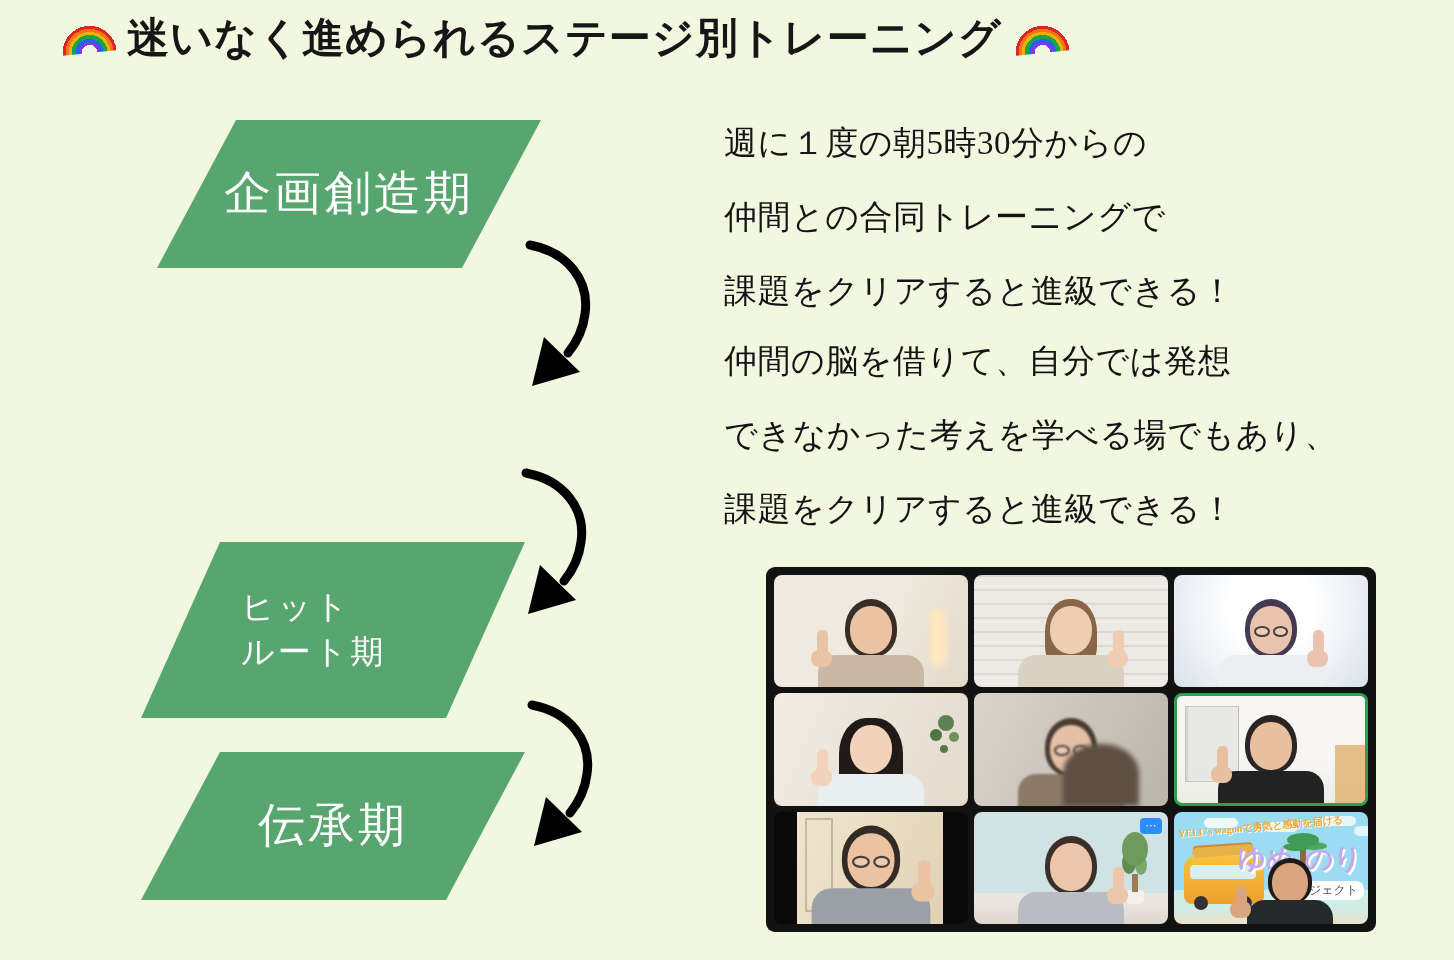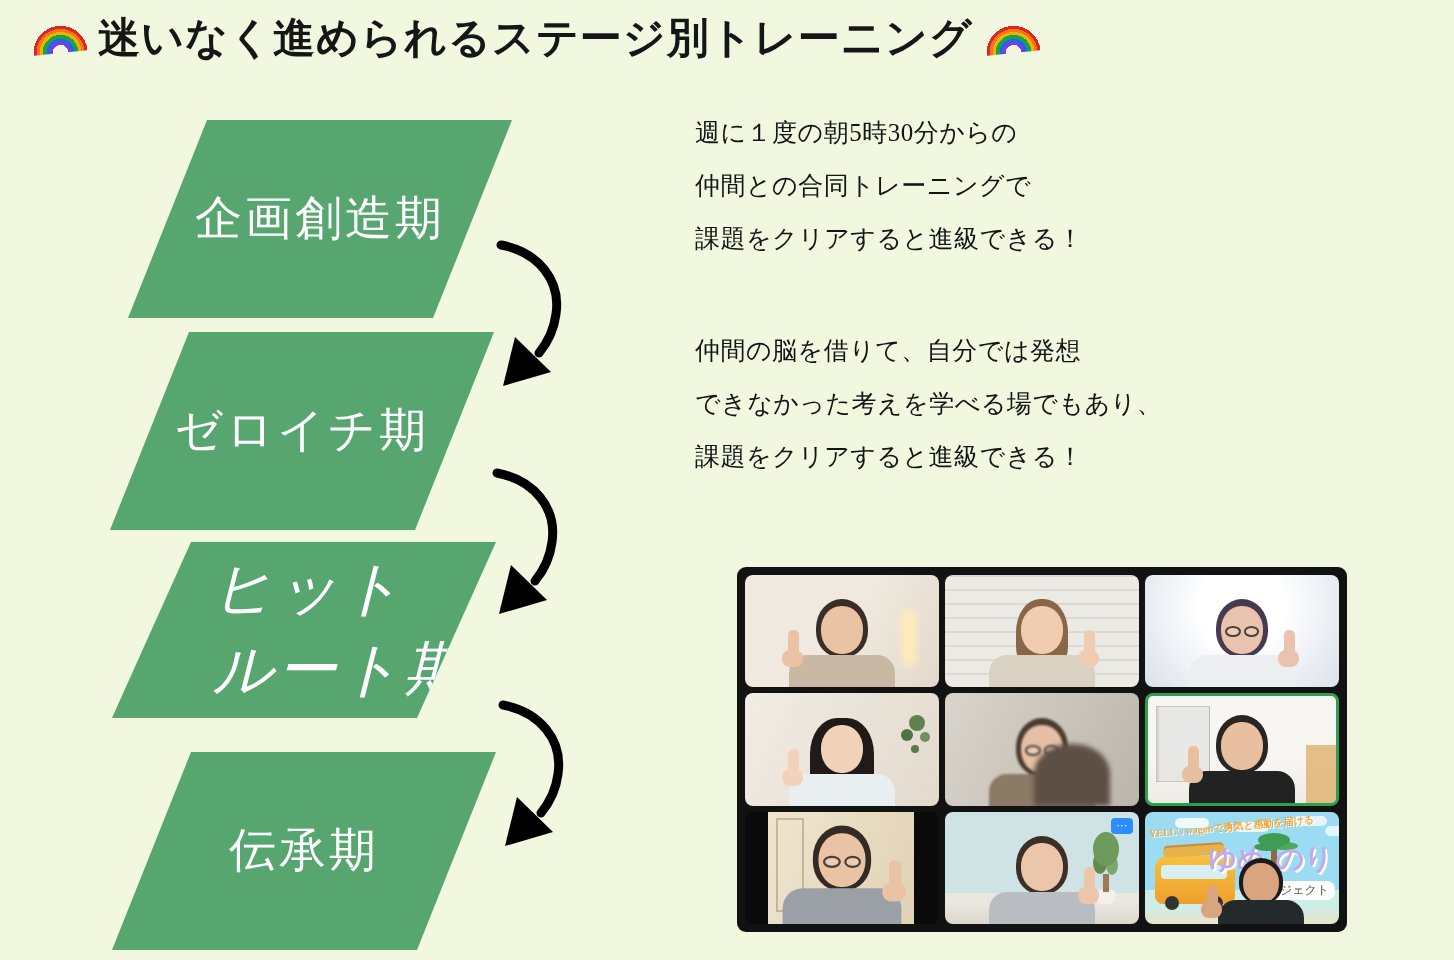--- a/index.html
+++ b/index.html
@@ -4,21 +4,21 @@
 <style>
   html,body{margin:0;padding:0;}
   body{
     width:1454px;height:960px;
     background:#f2f7e0;
     font-family:"Liberation Serif","DejaVu Serif",serif;
     color:#141414;
     overflow:hidden;
     position:relative;
   }
-  .slide{position:absolute;inset:0;}
+  .slide{position:absolute;inset:0;margin-left:29px;}
 
   
   .title-row{
     position:absolute;left:30px;top:10px;
     display:flex;align-items:center;gap:10px;
   }
   .title-row h1{
     margin:0;font-size:42px;font-weight:bold;letter-spacing:1px;
     color:#161616;white-space:nowrap;
   }
@@ -32,46 +32,46 @@
       #16a34a 14px 18px,
       #eab308 18px 21px,
       #f97316 21px 24px,
       #dc2626 24px 27px,
       rgba(0,0,0,0) 27px);
     border-radius:58px 58px 0 0;
   }
 
   
   .stage{
-    position:absolute;width:384px;height:198px;
+    position:absolute;width:384px;height:148px;
     background:#57a56f;
     clip-path:polygon(79px 0,100% 0,305px 100%,0 100%);
   }
   .stage-inner{
     position:absolute;inset:0;
     display:flex;align-items:center;justify-content:center;
     color:#ffffff;font-size:47px;letter-spacing:3px;
     white-space:pre-line;line-height:1.35;
   }
   .s1{left:128px;top:120px;}
   .s2{left:110px;top:332px;}
   .s3{left:112px;top:542px;height:176px;}
   .s4{left:112px;top:752px;}
-  .s3 .stage-inner{justify-content:flex-start;padding-left:100px;font-size:60px;font-style:italic;}
+  .s3 .stage-inner{justify-content:flex-start;padding-left:100px;font-size:33px;}
 
   
   .arrow{position:absolute;width:78px;height:152px;}
   .a1{left:492px;top:238px;}
   .a2{left:488px;top:466px;}
   .a3{left:494px;top:698px;}
 
   
   .para{
     position:absolute;left:695px;
-    font-size:25px;line-height:53px;letter-spacing:.5px;
+    font-size:33px;line-height:74px;letter-spacing:.5px;
     white-space:pre-line;color:#141414;
   }
   .p1{top:106px;}
   .p2{top:324px;}
 
   
   .photo{
     position:absolute;left:737px;top:567px;width:610px;height:365px;
     background:#121212;border-radius:9px;padding:8px;box-sizing:border-box;
   }
@@ -198,23 +198,20 @@
 
   <div class="title-row">
     <span class="rainbow"></span>
     <h1>迷いなく進められるステージ別トレーニング</h1>
     <span class="rainbow"></span>
   </div>
 
   <div class="stage s1">
     <div class="stage-inner">企画創造期</div>
   </div>
-  <div class="stage s2">
-    <div class="stage-inner">ゼロイチ期</div>
-  </div>
   <div class="stage s3">
     <div class="stage-inner">ヒット
 ルート期</div>
   </div>
   <div class="stage s4">
     <div class="stage-inner">伝承期</div>
   </div>
 
   <svg class="arrow a1" viewBox="0 0 78 152">
     <path d="M9 7 C46 14 69 42 64 76 C62 92 56 104 47 115" fill="none" stroke="#000" stroke-width="9" stroke-linecap="round"></path>

